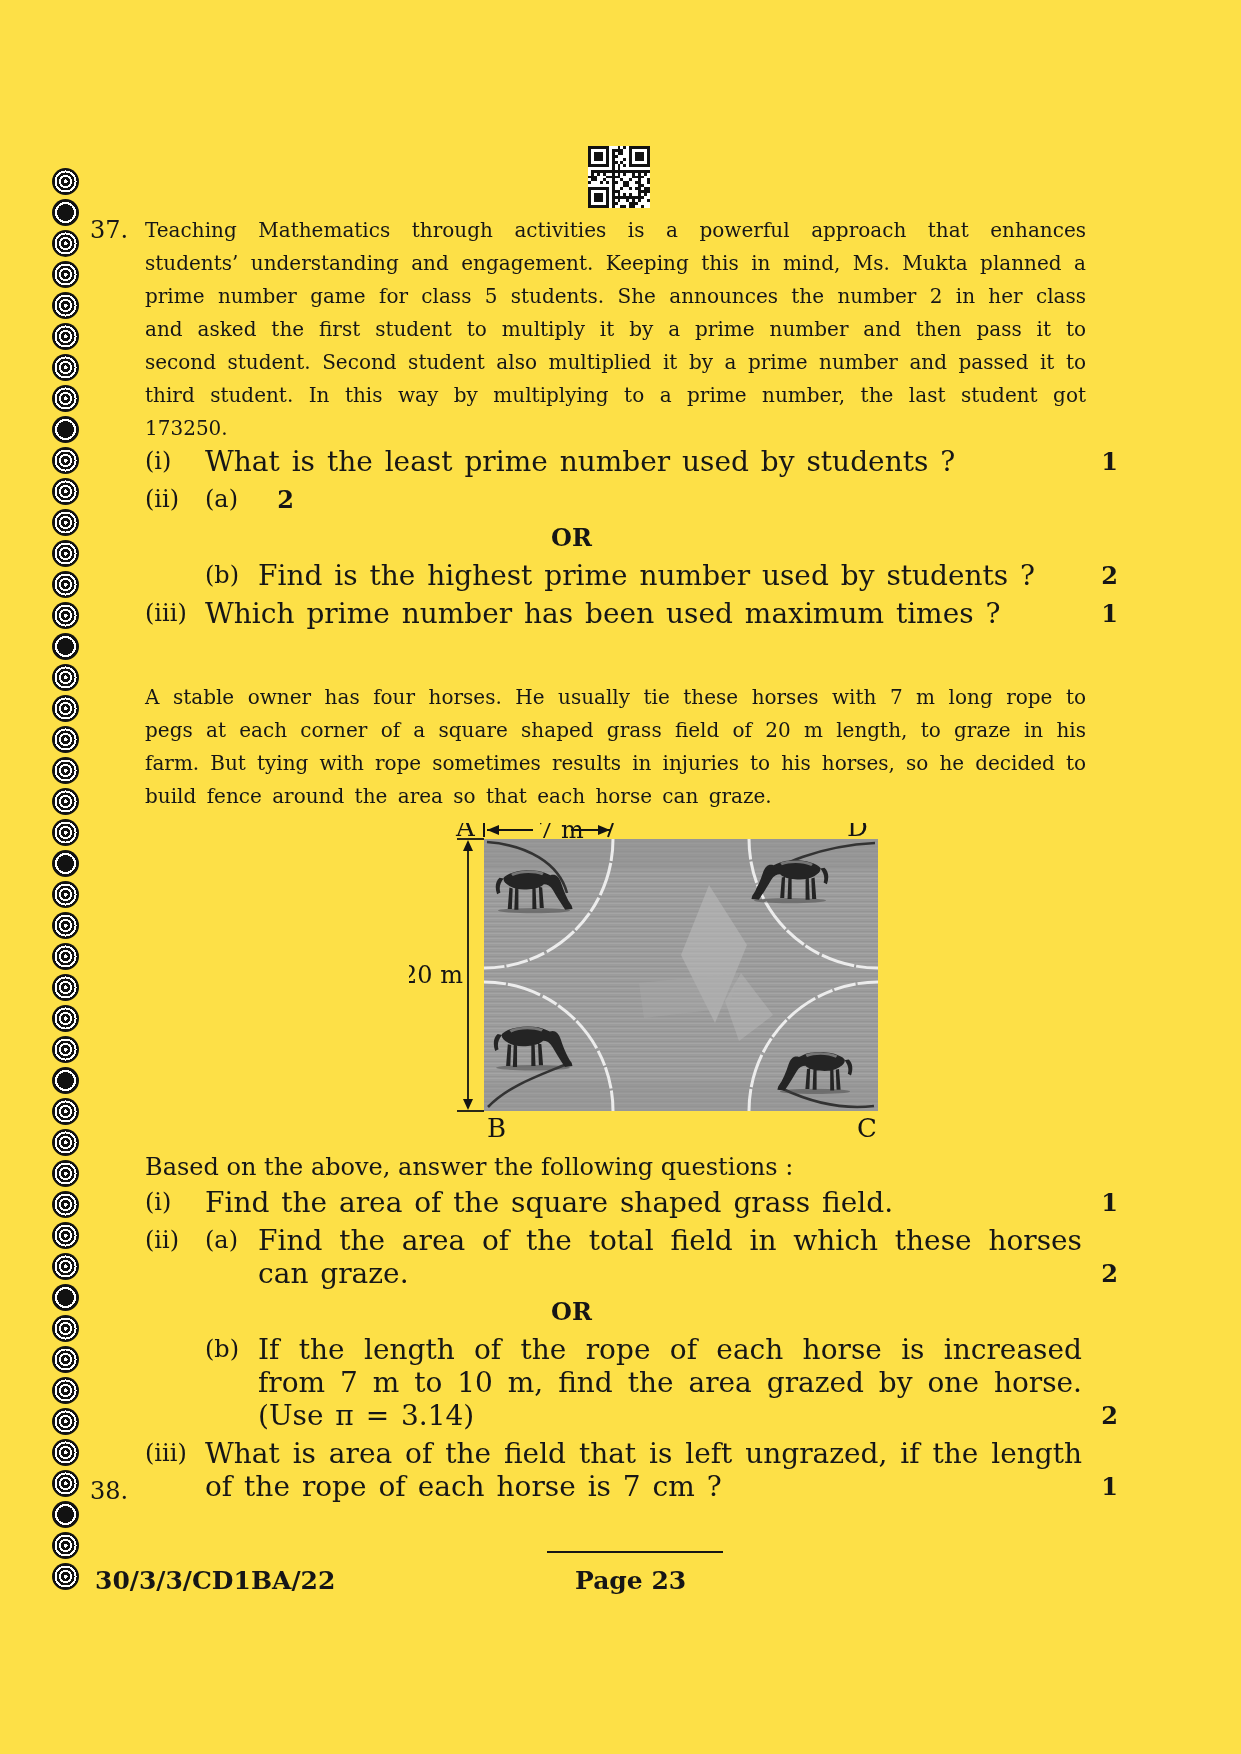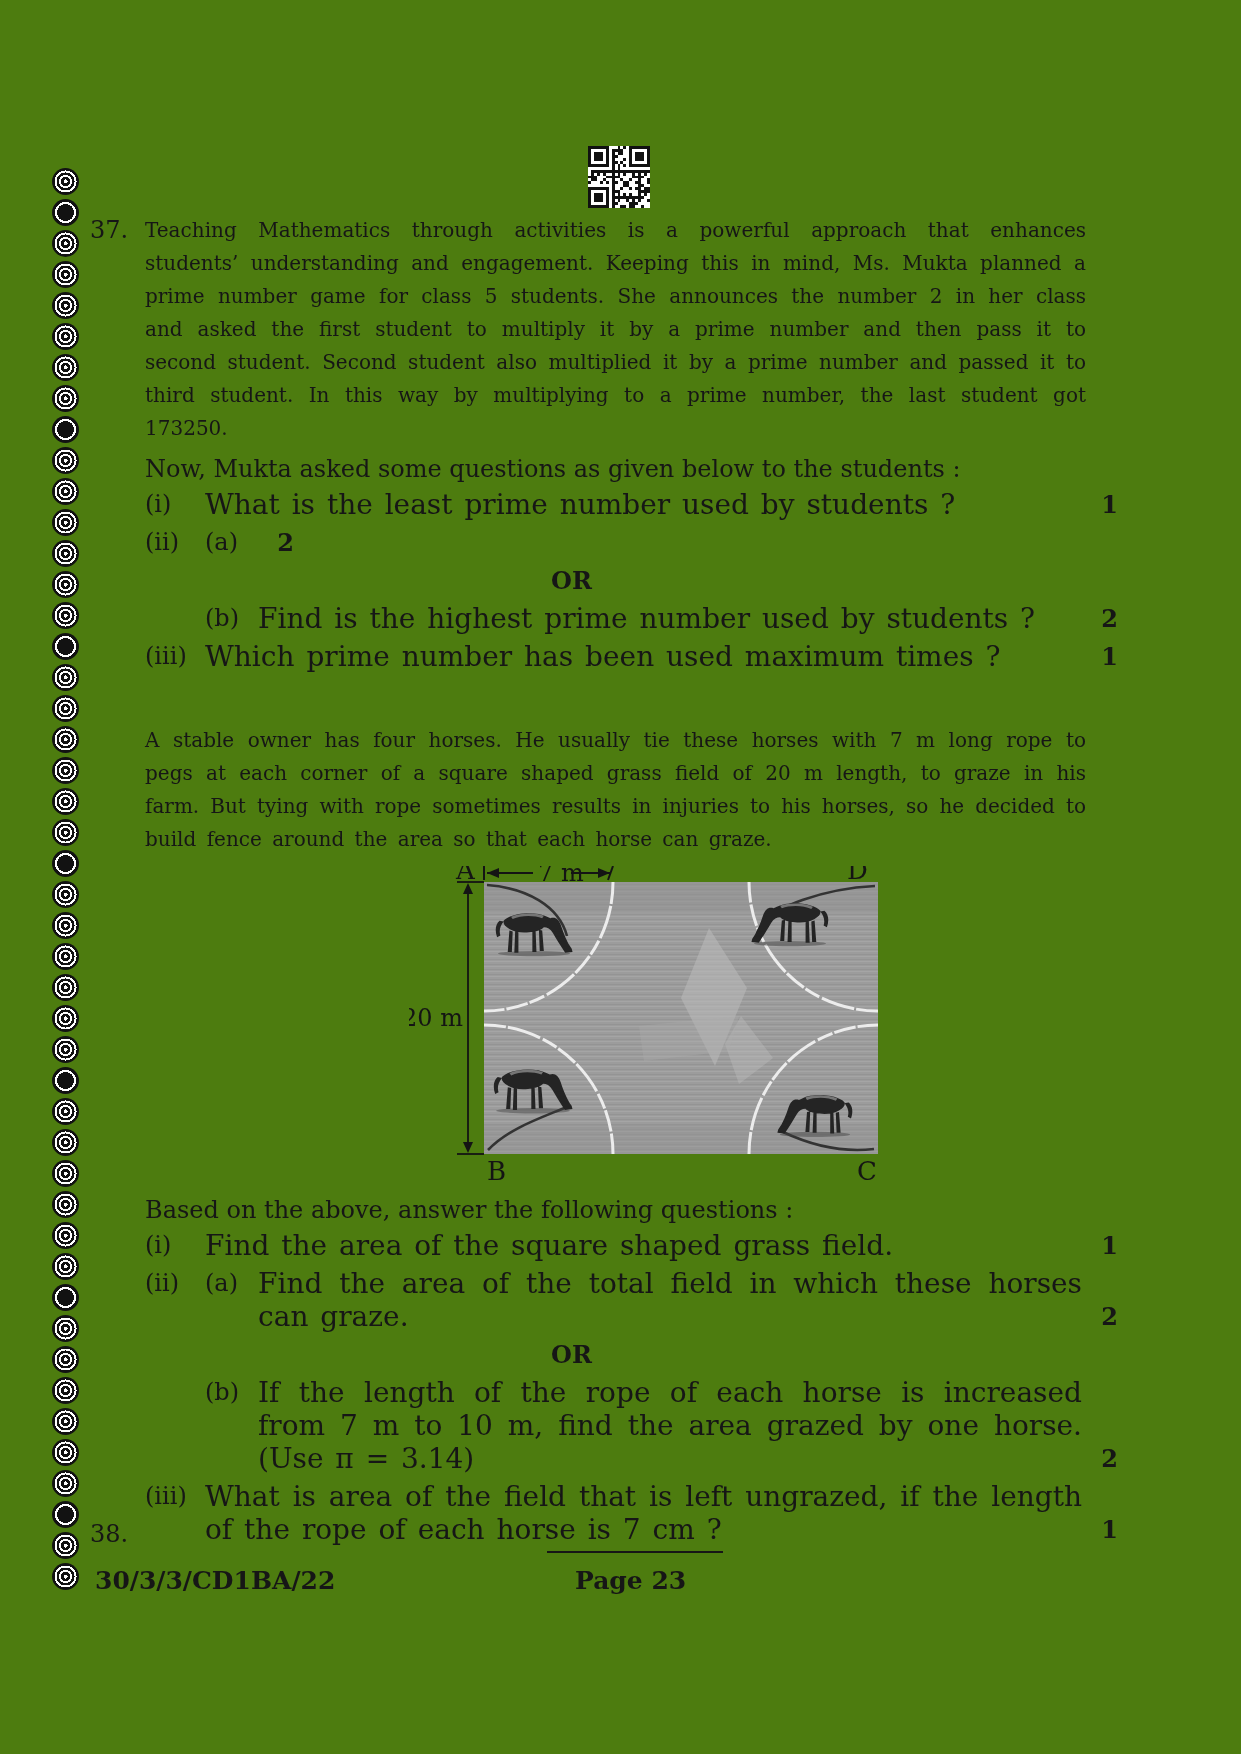--- a/index.html
+++ b/index.html
@@ -1,18 +1,18 @@
 <!DOCTYPE html>
 <html><head>
 <meta charset="utf-8">
 <style>
   html,body { margin:0; padding:0; background:#e8e8e8; }
   .page {
     position:relative; width:1241px; height:1754px; margin:0 auto;
-    background:#4d7c0f; overflow:hidden;
+    background:#fde047; overflow:hidden;
     font-family:"DejaVu Serif","Liberation Serif",serif;
     color:#161616;
   }
   
   .binding { position:absolute; left:52px; top:168px; width:27px; }
   .ring {
     width:27px; height:27px; border-radius:50%; margin-bottom:4px;
     background: radial-gradient(circle,
       #ffffff 0 2px, #121212 2px 4.5px, #ffffff 4.5px 6.5px,
       #121212 6.5px 9px, #ffffff 9px 11px, #121212 11px 13.5px);
@@ -257,21 +257,20 @@
           <rect x="14" y="20" width="1" height="1" fill="#111"></rect>
           <rect x="15" y="20" width="1" height="1" fill="#111"></rect>
           <rect x="18" y="20" width="1" height="1" fill="#111"></rect>
         </svg>
     </div>
 
     <div class="question">
       <div class="qnum">37.</div>
       <div class="qbody">
         <div class="q-para">Teaching Mathematics through activities is a powerful approach that enhances students’ understanding and engagement. Keeping this in mind, Ms. Mukta planned a prime number game for class 5 students. She announces the number 2 in her class and asked the first student to multiply it by a prime number and then pass it to second student. Second student also multiplied it by a prime number and passed it to third student. In this way by multiplying to a prime number, the last student got 173250.</div>
-        <div class="q-intro">Now, Mukta asked some questions as given below to the students :</div>
 
         <div class="item">
           <span class="it-label">(i)</span>
           <span class="it-text">What is the least prime number used by students ?</span>
           <span class="it-marks">1</span>
         </div>
         <div class="item">
           <span class="it-label">(ii)</span>
           <span class="it-sub">(a)</span>
           <span class="it-marks">2</span>

